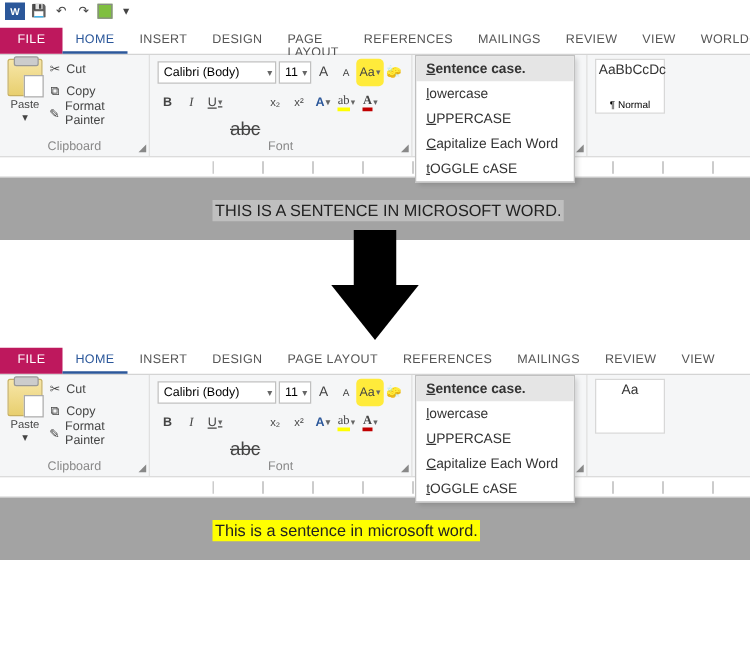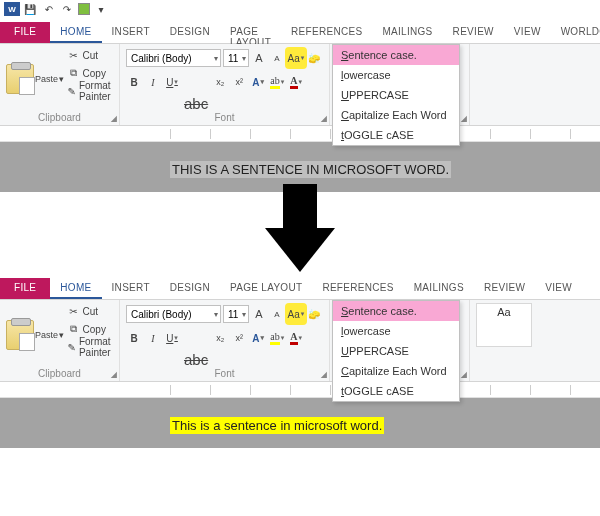--- a/index.html
+++ b/index.html
@@ -12,21 +12,21 @@
   .color-swatch { width: 12px; height: 12px; background: #7fbf3f; border: 1px solid #888; }
   .doc-title { position: absolute; right: 4px; top: 3px; font-size: 10px; color: #666; }
   .tabs { display: flex; height: 22px; border-bottom: 1px solid #d4d4d4; font-size: 10px; }
   .tab { padding: 4px 10px 0 10px; color: #555; cursor: pointer; text-transform: uppercase; letter-spacing: 0.3px; }
   .tab.file { background: #be185d; color: #fff; font-weight: normal; padding: 4px 14px; }
   .tab.active { color: #2b579a; border-bottom: 2px solid #2b579a; }
   .ribbon { display: flex; background: #f5f6f7; height: 82px; border-bottom: 1px solid #d4d4d4; position: relative; }
   .group { border-right: 1px solid #e0e0e0; padding: 3px 6px 2px 6px; display: flex; flex-direction: column; position: relative; }
   .group-label { font-size: 10px; color: #888; text-align: center; margin-top: auto; padding-top: 2px; }
   .group-body { flex: 1; display: flex; gap: 4px; }
-  .clipboard-col { display: flex; flex-direction: row; align-items: center; gap: 1px; }
+  .clipboard-col { display: flex; flex-direction: column; align-items: center; gap: 1px; }
   .paste-icon { width: 28px; height: 30px; background: linear-gradient(#f7e6a8,#e8cf6f); border: 1px solid #c8b060; border-radius: 2px; position: relative; }
   .paste-icon::before { content:""; position:absolute; left:4px; top:-3px; width:18px; height:6px; background:#ccc; border:1px solid #999; border-radius:2px;}
   .paste-icon::after { content:""; position:absolute; right:-2px; bottom:-2px; width:14px; height:16px; background:#fff; border:1px solid #aaa; }
   .small-label { font-size: 9px; color: #444; }
   .mini-row { display: flex; align-items: center; gap: 3px; font-size: 10px; color: #444; height: 16px; }
   .mini-icon { width: 12px; height: 12px; display:inline-flex; align-items:center; justify-content:center; font-size:10px; }
   .font-row1 { display: flex; align-items: center; gap: 2px; height: 22px; }
   .font-row2 { display: flex; align-items: center; gap: 3px; height: 22px; margin-top: 2px; }
   .combo { height: 18px; border: 1px solid #c0c0c0; background: #fff; font-size: 10px; display:flex; align-items:center; padding: 0 14px 0 4px; position:relative; }
   .combo::after { content:"▾"; position:absolute; right:2px; font-size:8px; color:#666;}
@@ -47,21 +47,21 @@
   .style-sample { font-size:11px; color:#333; }
   .ruler { height: 16px; background:#fff; border-bottom:1px solid #e0e0e0; position:relative; }
   .ruler::before { content:""; position:absolute; left:170px; right:0; top:3px; height:10px; background:repeating-linear-gradient(to right,#ccc 0,#ccc 1px,transparent 1px,transparent 40px);}
   .doc-area { min-height: 50px; background:#a3a3a3; padding: 18px 0 10px 170px; position:relative; }
   .sentence { display:inline-block; font-size:13px; color:#222; padding:1px 2px; }
   .sel-grey { background:#bfbfbf; }
   .sel-yellow { background:#ffff00; }
   
   .dropdown { position:absolute; top:0; left:332px; width:128px; background:#fff; border:1px solid #c0c0c0; box-shadow:2px 2px 4px rgba(0,0,0,0.15); z-index:20; }
   .dropdown-item { font-size:11px; padding:4px 8px; color:#333; }
-  .dropdown-item.hl { background:#f9a8d4; }
+  .dropdown-item.hl { background:#e5e5e5;font-weight:bold; }
   .dropdown-item u { text-decoration: underline; }
   
   .big-arrow { width:70px; height:90px; margin: -8px auto 4px auto; position:relative; }
   .arrow-shaft { width:34px; height:44px; background:#000; margin:0 auto; }
   .arrow-head { width:0; height:0; border-left:35px solid transparent; border-right:35px solid transparent; border-top:44px solid #000; }
   .panel-wrap { position: relative; }
   .cut-right { overflow: hidden; }
 </style>
 </head>
 <body>
@@ -167,20 +167,28 @@
             <div class="ribbon-btn">≡</div>
             <div class="ribbon-btn dd">‡≡</div>
             <div class="ribbon-btn dd">◢</div>
             <div class="ribbon-btn dd">⊞</div>
           </div>
         </div>
         <div class="group-label">aragraph</div>
         <div class="grp-launcher">◢</div>
       </div>
 
+      <div class="group styles-group" style="border-right:none">
+        <div class="group-body">
+          <div class="style-box">
+            <div class="style-sample">AaBbCcDc</div>
+            <div>¶ Normal</div>
+          </div>
+        </div>
+      </div>
 
       <div class="dropdown">
         <div class="dropdown-item hl"><u>S</u><span>entence case.</span></div>
         <div class="dropdown-item"><u>l</u><span>owercase</span></div>
         <div class="dropdown-item"><u>U</u><span>PPERCASE</span></div>
         <div class="dropdown-item"><u>C</u><span>apitalize Each Word</span></div>
         <div class="dropdown-item"><u>t</u><span>OGGLE cASE</span></div>
       </div>
     </div>
 

